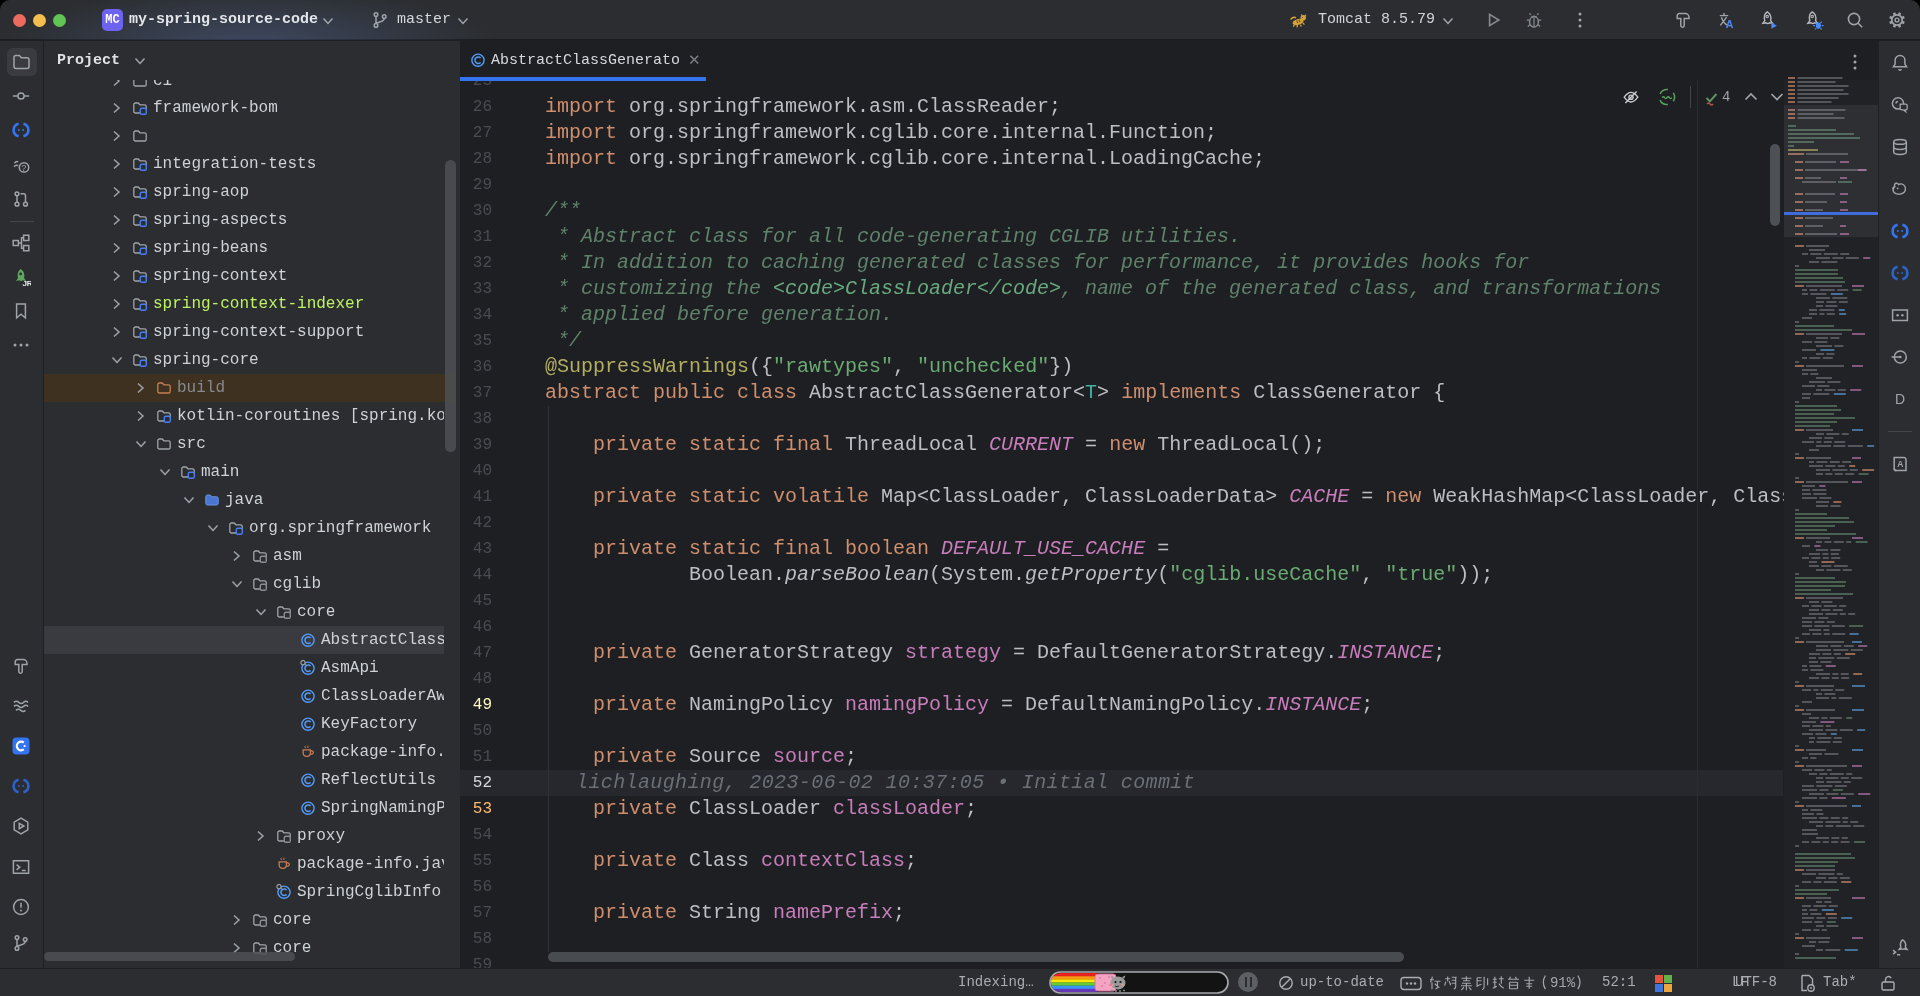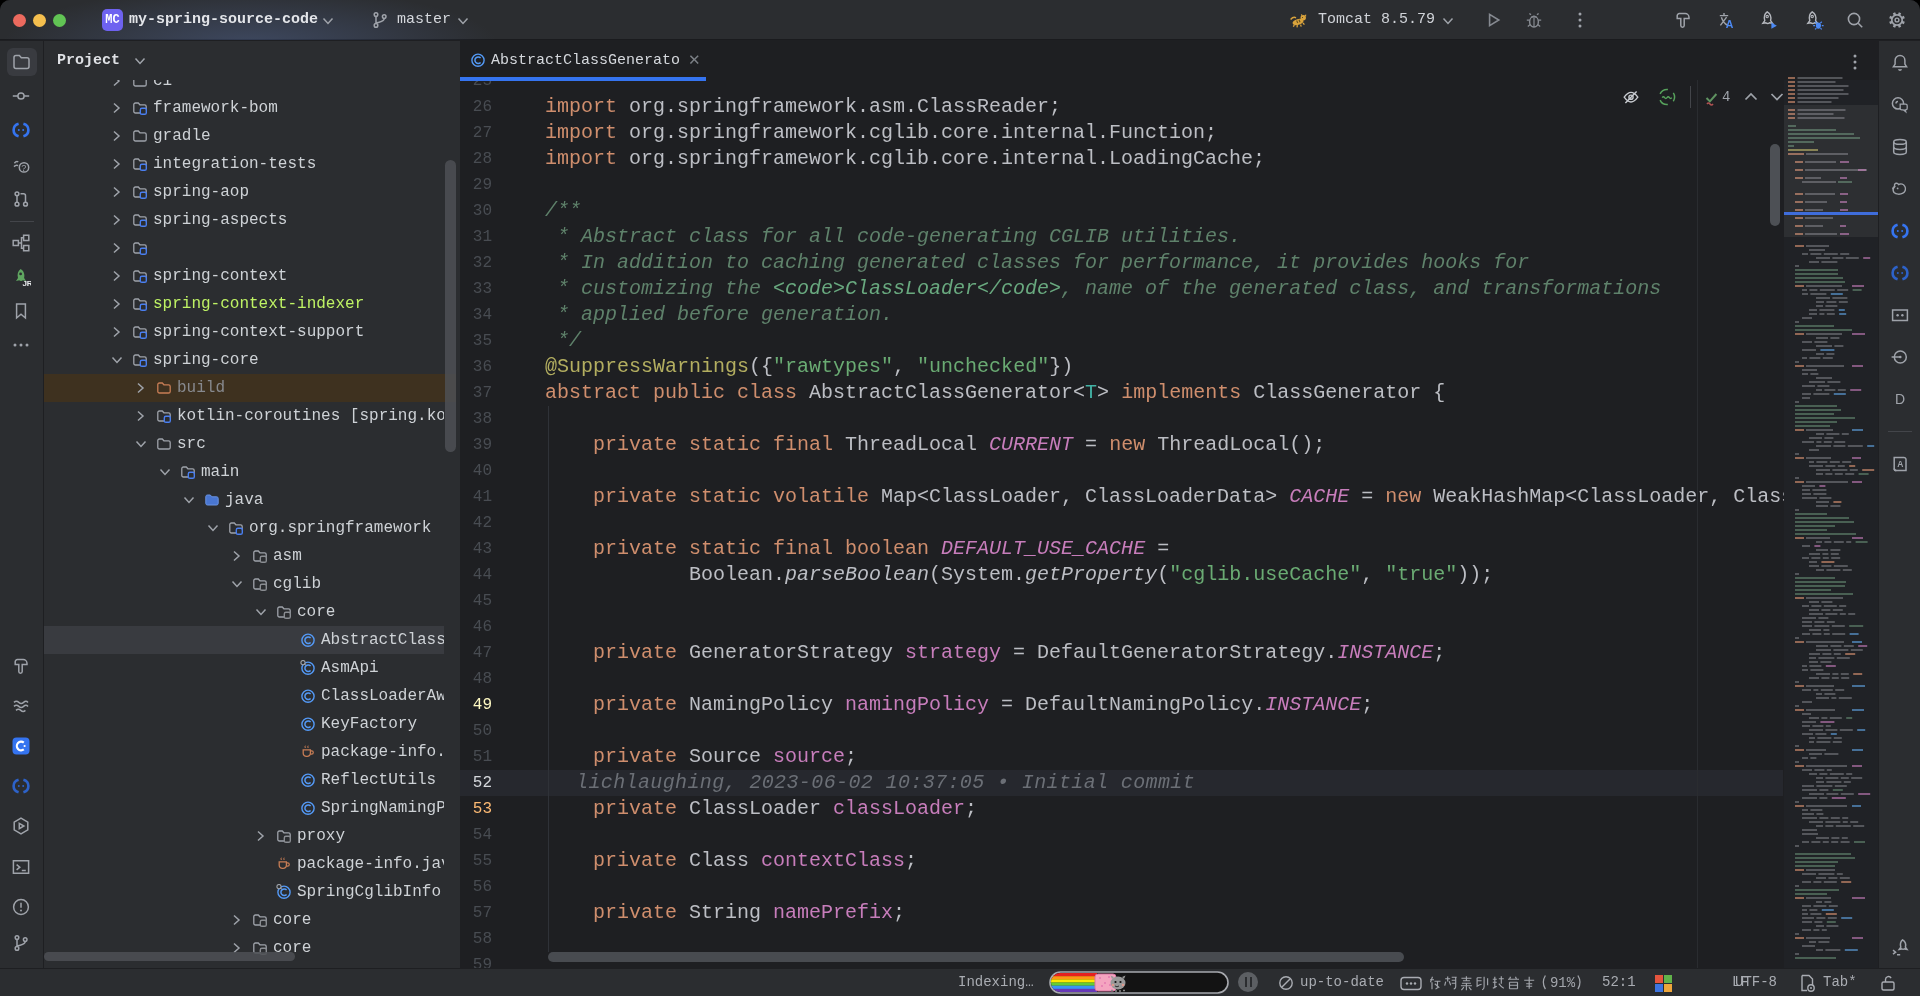--- a/index.html
+++ b/index.html
@@ -201,21 +201,20 @@
         <path d="M1.8 4.6c0-.9.7-1.6 1.6-1.6h2.9l1.6 1.8h4.7c.9 0 1.6.7 1.6 1.6v5c0 .9-.7 1.6-1.6 1.6H3.4c-.9 0-1.6-.7-1.6-1.6z" stroke="#9fa3aa" stroke-width="1.3" fill="none"></path>
         <rect x="8.3" y="8.3" width="6" height="6" rx="1.6" fill="#2b2d30" stroke="#4a7ff0" stroke-width="1.4"></rect>
       </svg>
 <div class="trow" style="left:109px;top:53px;color:#ced2d6;width:291px">framework-bom</div>
 <svg class="abs" style="left:65px;top:87px" width="16" height="16" viewBox="0 0 16 16" fill="none">
         <path d="M5 3.5 10 8 5 12.5" stroke="#9fa3aa" stroke-width="1.5"></path>
       </svg>
 <svg class="abs" style="left:88px;top:87px" width="16" height="16" viewBox="0 0 16 16" fill="none">
         <path d="M1.8 4.6c0-.9.7-1.6 1.6-1.6h2.9l1.6 1.8h4.7c.9 0 1.6.7 1.6 1.6v5c0 .9-.7 1.6-1.6 1.6H3.4c-.9 0-1.6-.7-1.6-1.6z" stroke="#9fa3aa" stroke-width="1.3" fill="none"></path>
       </svg>
-<div class="trow" style="left:109px;top:81px;color:#ced2d6;width:291px">gradle</div>
 <svg class="abs" style="left:65px;top:115px" width="16" height="16" viewBox="0 0 16 16" fill="none">
         <path d="M5 3.5 10 8 5 12.5" stroke="#9fa3aa" stroke-width="1.5"></path>
       </svg>
 <svg class="abs" style="left:88px;top:115px" width="16" height="16" viewBox="0 0 16 16" fill="none">
         <path d="M1.8 4.6c0-.9.7-1.6 1.6-1.6h2.9l1.6 1.8h4.7c.9 0 1.6.7 1.6 1.6v5c0 .9-.7 1.6-1.6 1.6H3.4c-.9 0-1.6-.7-1.6-1.6z" stroke="#9fa3aa" stroke-width="1.3" fill="none"></path>
         <rect x="8.3" y="8.3" width="6" height="6" rx="1.6" fill="#2b2d30" stroke="#4a7ff0" stroke-width="1.4"></rect>
       </svg>
 <div class="trow" style="left:109px;top:109px;color:#ced2d6;width:291px">integration-tests</div>
 <svg class="abs" style="left:65px;top:143px" width="16" height="16" viewBox="0 0 16 16" fill="none">
         <path d="M5 3.5 10 8 5 12.5" stroke="#9fa3aa" stroke-width="1.5"></path>
@@ -233,20 +232,21 @@
         <rect x="8.3" y="8.3" width="6" height="6" rx="1.6" fill="#2b2d30" stroke="#4a7ff0" stroke-width="1.4"></rect>
       </svg>
 <div class="trow" style="left:109px;top:165px;color:#ced2d6;width:291px">spring-aspects</div>
 <svg class="abs" style="left:65px;top:199px" width="16" height="16" viewBox="0 0 16 16" fill="none">
         <path d="M5 3.5 10 8 5 12.5" stroke="#9fa3aa" stroke-width="1.5"></path>
       </svg>
 <svg class="abs" style="left:88px;top:199px" width="16" height="16" viewBox="0 0 16 16" fill="none">
         <path d="M1.8 4.6c0-.9.7-1.6 1.6-1.6h2.9l1.6 1.8h4.7c.9 0 1.6.7 1.6 1.6v5c0 .9-.7 1.6-1.6 1.6H3.4c-.9 0-1.6-.7-1.6-1.6z" stroke="#9fa3aa" stroke-width="1.3" fill="none"></path>
         <rect x="8.3" y="8.3" width="6" height="6" rx="1.6" fill="#2b2d30" stroke="#4a7ff0" stroke-width="1.4"></rect>
       </svg>
+<div class="trow" style="left:109px;top:193px;color:#ced2d6;width:291px">spring-beans</div>
 <svg class="abs" style="left:65px;top:227px" width="16" height="16" viewBox="0 0 16 16" fill="none">
         <path d="M5 3.5 10 8 5 12.5" stroke="#9fa3aa" stroke-width="1.5"></path>
       </svg>
 <svg class="abs" style="left:88px;top:227px" width="16" height="16" viewBox="0 0 16 16" fill="none">
         <path d="M1.8 4.6c0-.9.7-1.6 1.6-1.6h2.9l1.6 1.8h4.7c.9 0 1.6.7 1.6 1.6v5c0 .9-.7 1.6-1.6 1.6H3.4c-.9 0-1.6-.7-1.6-1.6z" stroke="#9fa3aa" stroke-width="1.3" fill="none"></path>
         <rect x="8.3" y="8.3" width="6" height="6" rx="1.6" fill="#2b2d30" stroke="#4a7ff0" stroke-width="1.4"></rect>
       </svg>
 <div class="trow" style="left:109px;top:221px;color:#ced2d6;width:291px">spring-context</div>
 <svg class="abs" style="left:65px;top:255px" width="16" height="16" viewBox="0 0 16 16" fill="none">
         <path d="M5 3.5 10 8 5 12.5" stroke="#9fa3aa" stroke-width="1.5"></path>

